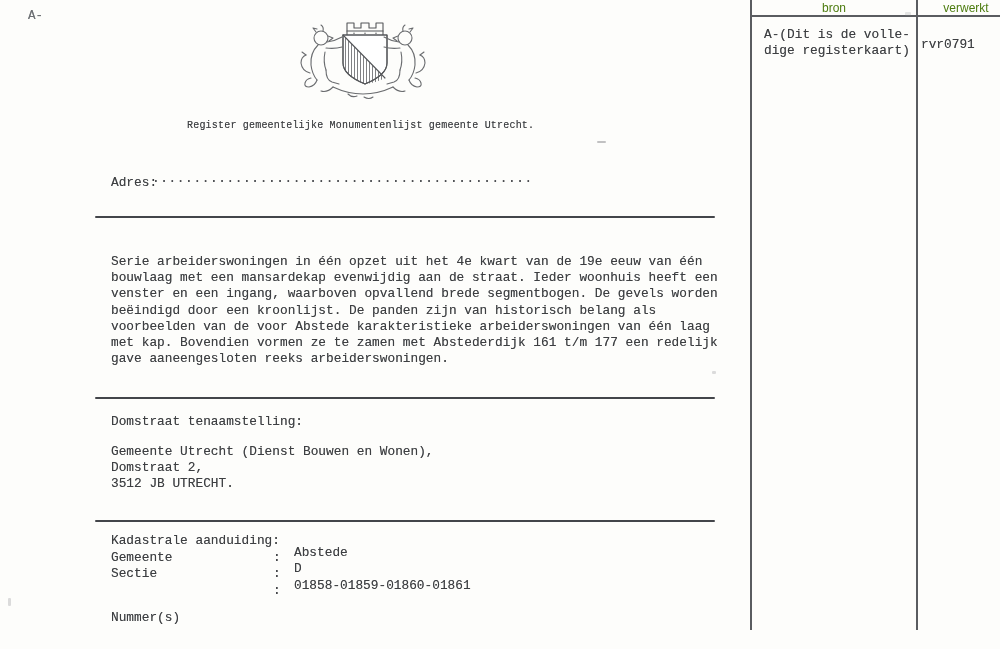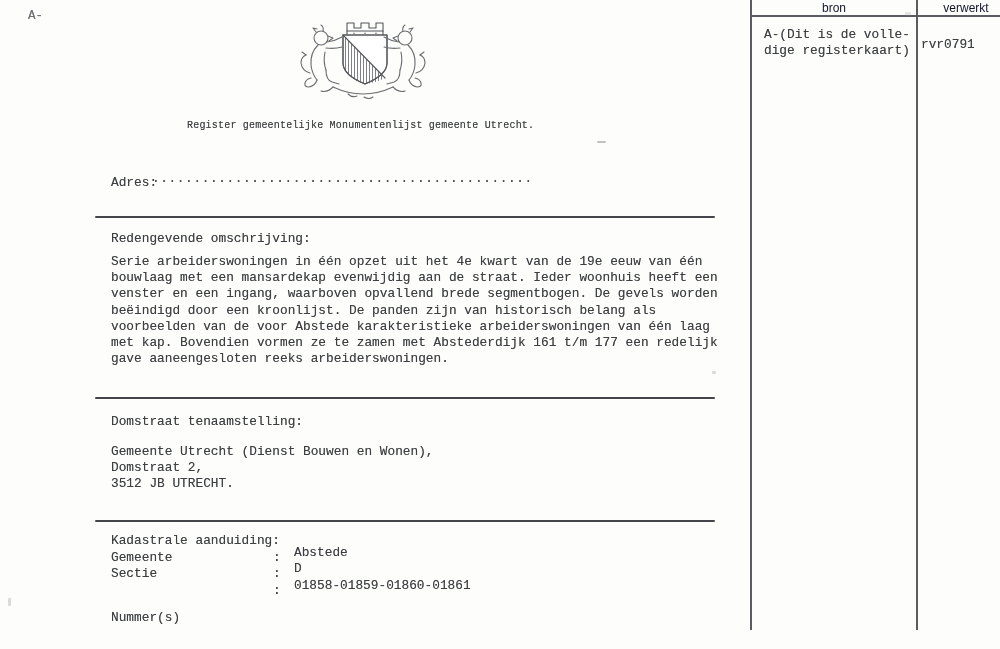--- a/index.html
+++ b/index.html
@@ -13,21 +13,21 @@
     text-shadow:0 0 .5px rgba(60,62,65,.55);
   }
   .pre{white-space:pre-line;}
   .title{font-size:10px;letter-spacing:.2px;}
   .corner{font-size:12.5px;color:#6d7074;}
   .rule{position:absolute;height:2px;background:#43454a;border-radius:1px;}
   .vline{position:absolute;width:2px;background:#5a5c60;}
   .hline{position:absolute;height:2px;background:#5a5c60;}
   .colhead{
     position:absolute;top:0;height:15px;display:flex;align-items:center;justify-content:center;
-    font-family:"Liberation Sans","DejaVu Sans",sans-serif;font-size:12px;color:#0f172a;
+    font-family:"Liberation Sans","DejaVu Sans",sans-serif;font-size:12px;color:#4d7c0f;
   }
   .rowlabel,.rowsep,.rowval{position:absolute;font-size:12.8px;white-space:pre;
     text-shadow:0 0 .5px rgba(60,62,65,.55);}
   .dots{letter-spacing:.6px;color:#4a4c50;}
   .speck{position:absolute;background:#8f9093;border-radius:1px;}
   svg.crest{position:absolute;}
   svg.crest *{vector-effect:non-scaling-stroke;}
 </style>
 </head>
 <body>
@@ -97,21 +97,20 @@
     </g>
   </svg>
 
   <div class="type title" style="left:187px;top:118px;">Register gemeentelijke Monumentenlijst gemeente Utrecht.</div>
 
   <span class="type" style="left:111px;top:175px;">Adres:</span>
   <span class="type dots" style="left:152px;top:171px;">..............................................</span>
 
   <div class="rule" style="left:95px;top:216px;width:620px;"></div>
 
-  <div class="type" style="left:111px;top:231px;">Redengevende omschrijving:</div>
   <div class="type pre" style="left:111px;top:254px;width:640px;">Serie arbeiderswoningen in één opzet uit het 4e kwart van de 19e eeuw van één
 bouwlaag met een mansardekap evenwijdig aan de straat. Ieder woonhuis heeft een
 venster en een ingang, waarboven opvallend brede segmentbogen. De gevels worden
 beëindigd door een kroonlijst. De panden zijn van historisch belang als
 voorbeelden van de voor Abstede karakteristieke arbeiderswoningen van één laag
 met kap. Bovendien vormen ze te zamen met Abstederdijk 161 t/m 177 een redelijk
 gave aaneengesloten reeks arbeiderswoningen.</div>
 
   <div class="rule" style="left:95px;top:397px;width:620px;"></div>
 

